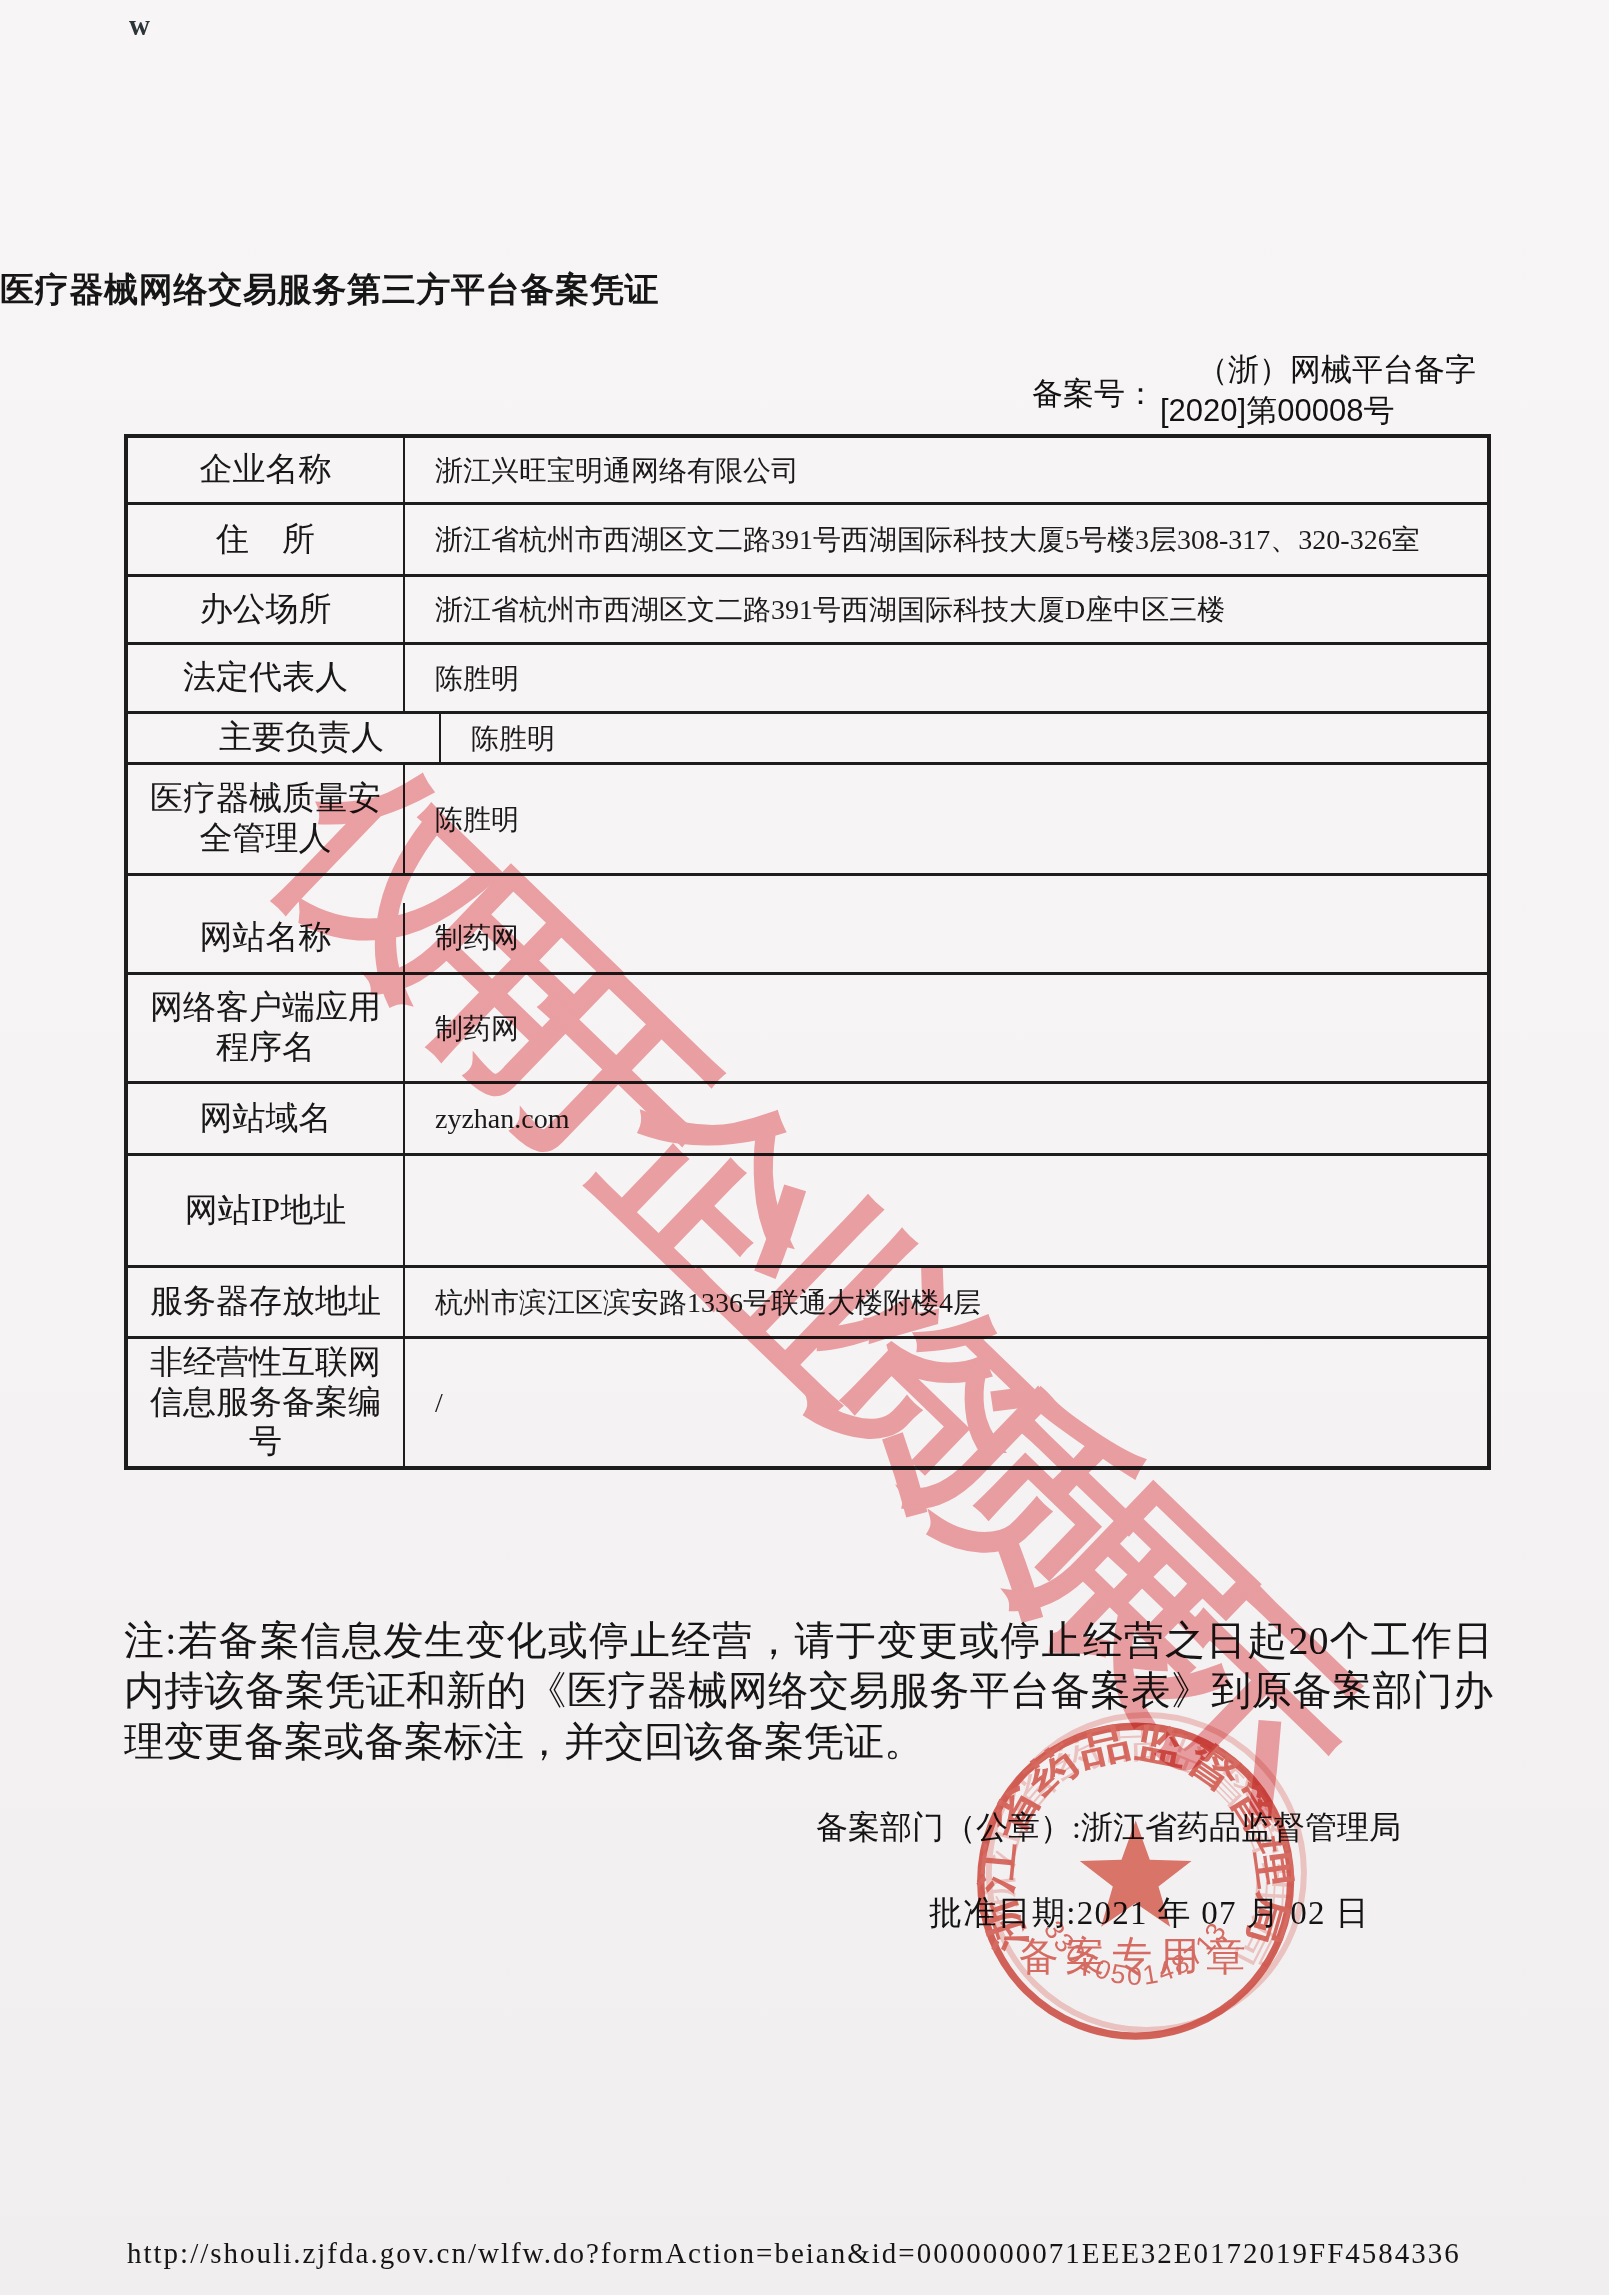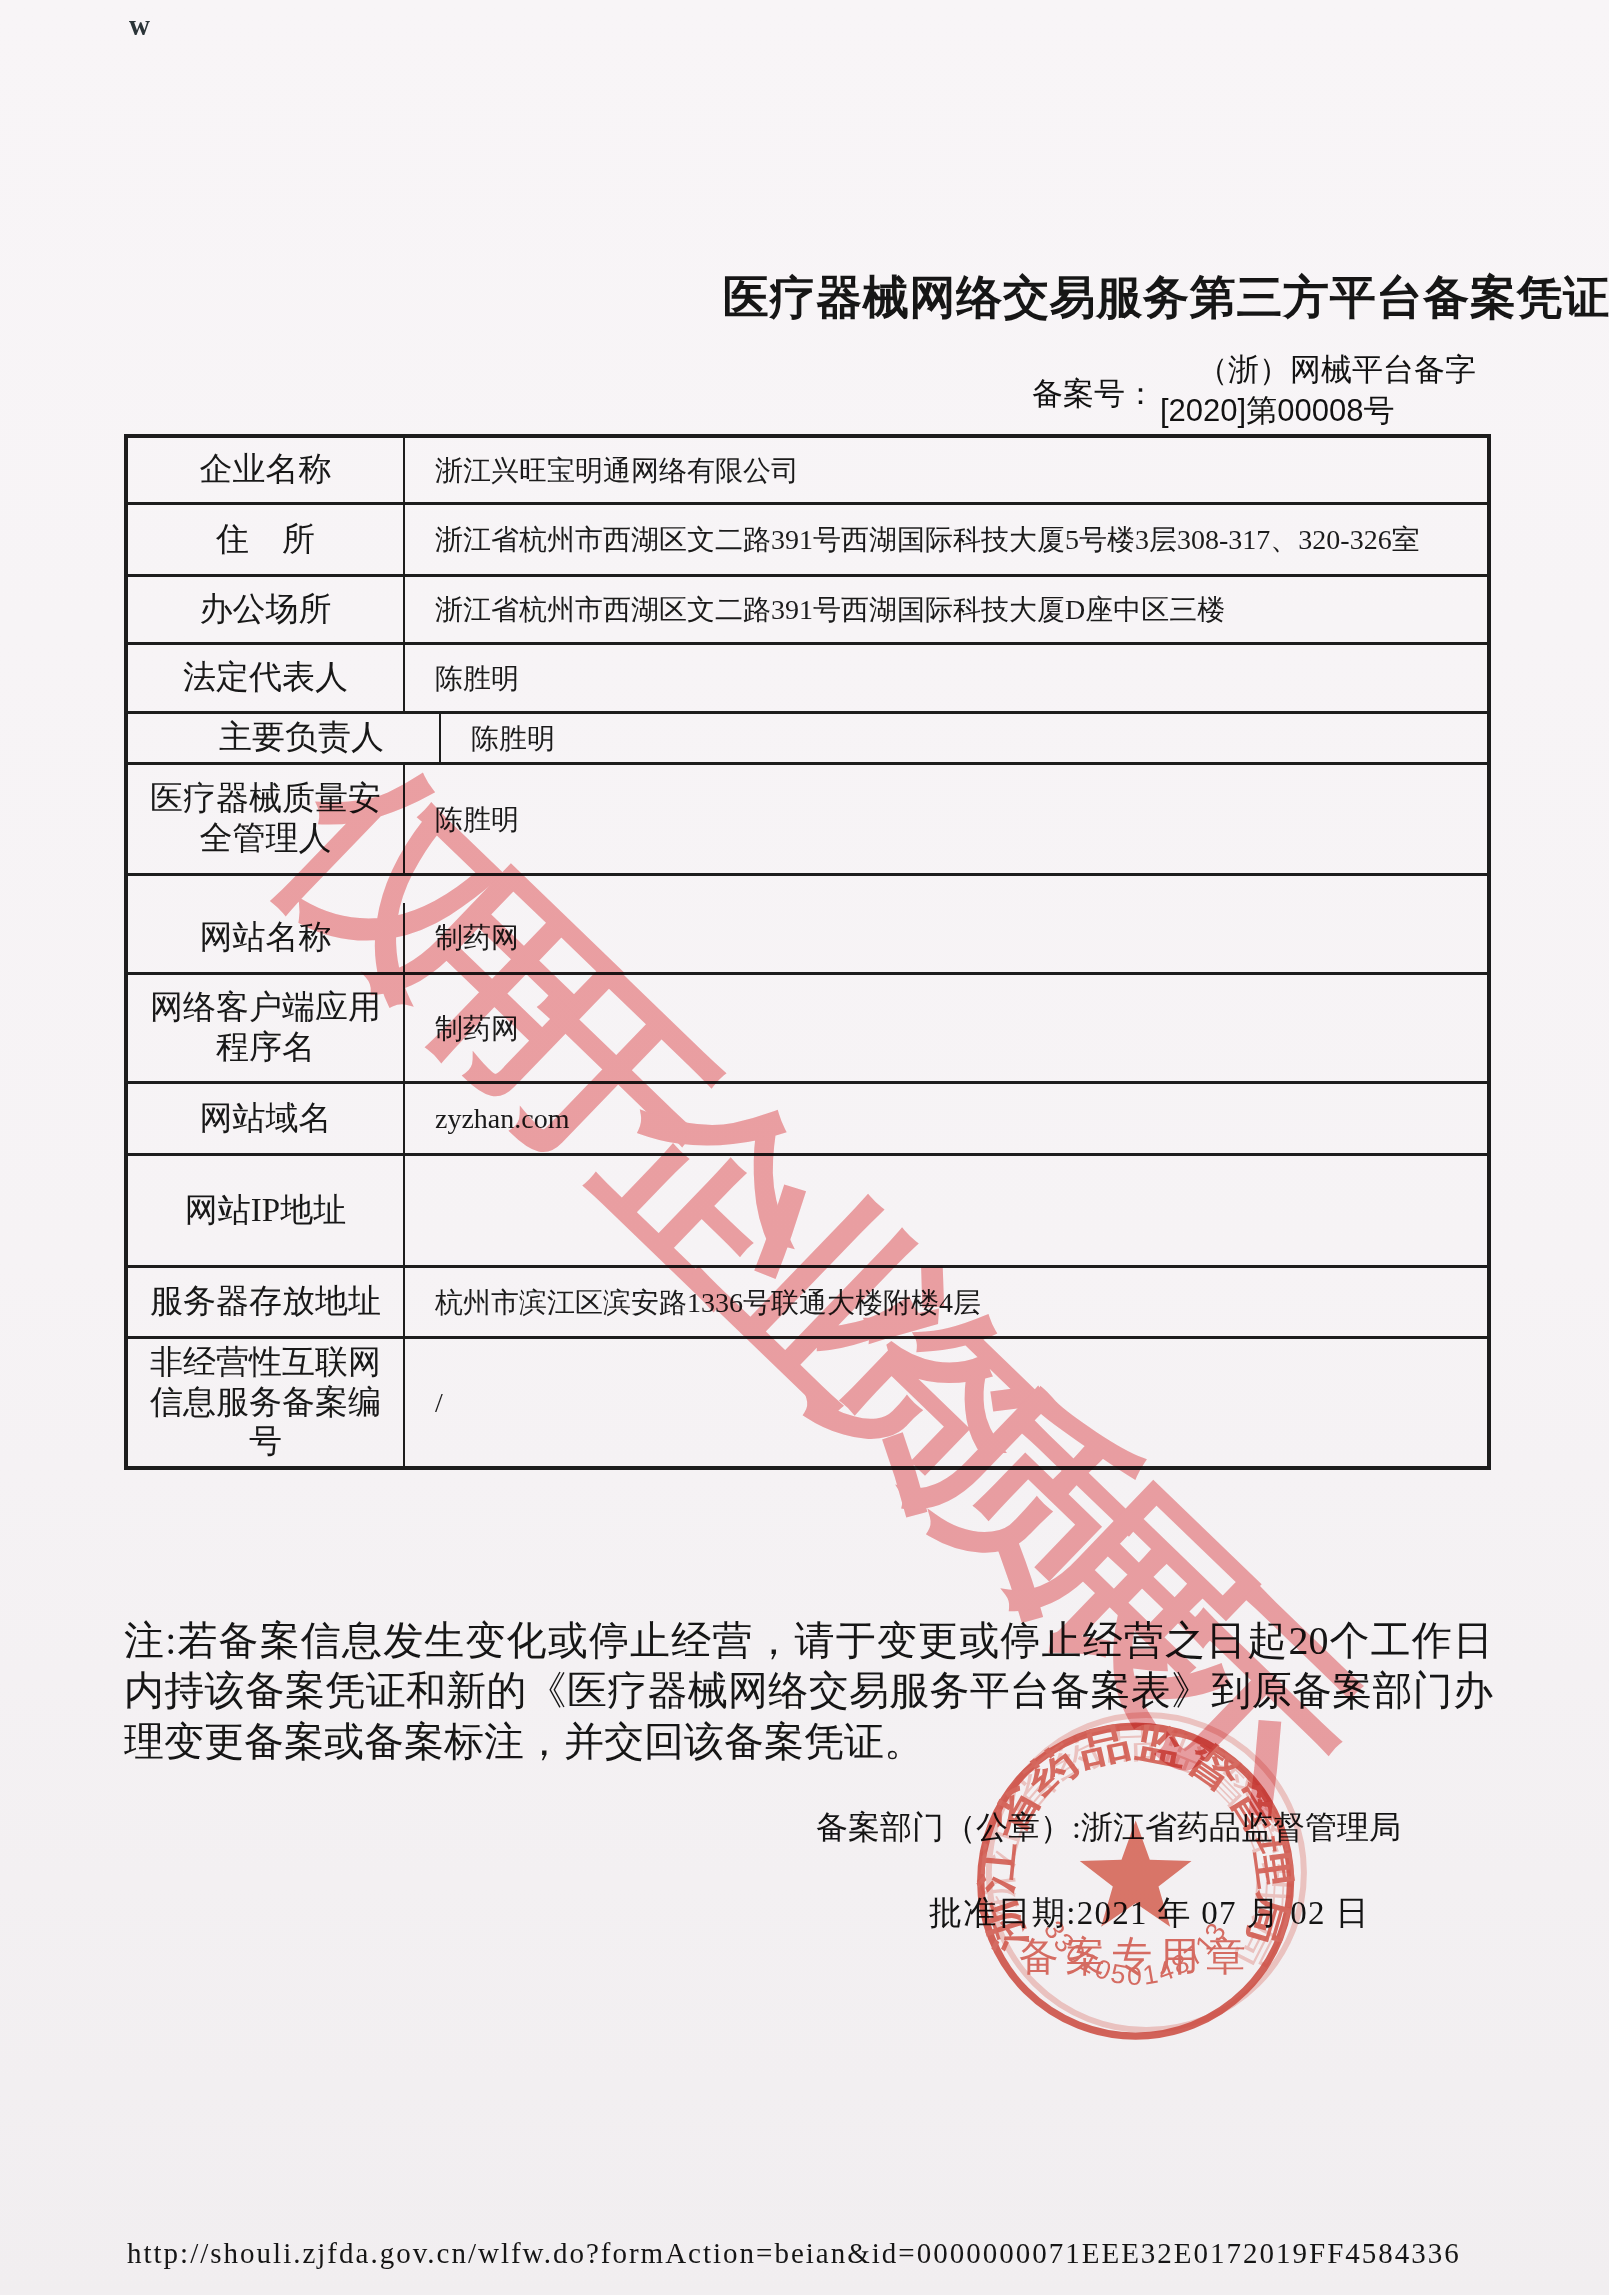--- a/index.html
+++ b/index.html
@@ -12,21 +12,21 @@
     color:#1e1e1e;
     overflow:hidden;
   }
   .corner-mark{
     position:absolute;left:129px;top:9.4px;
     font-size:29px;font-weight:bold;color:#2b3438;
     font-family:"Liberation Serif",serif;
   }
   .doc-title{
     position:absolute;left:0;top:267px;width:100%;
-    text-align:right;font-size:46px;font-weight:600;
+    text-align:left;font-size:34px;font-weight:600;
     letter-spacing:0.7px;
     font-family:"Liberation Sans","DejaVu Sans",sans-serif;
     color:#161616;
   }
   .filing-no{
     position:absolute;left:1032px;top:349px;width:468px;
     font-family:"Liberation Sans","DejaVu Sans",sans-serif;
     color:#121212;
   }
   .filing-no .fl{position:absolute;left:0;top:24px;font-size:31px;font-weight:500;}

